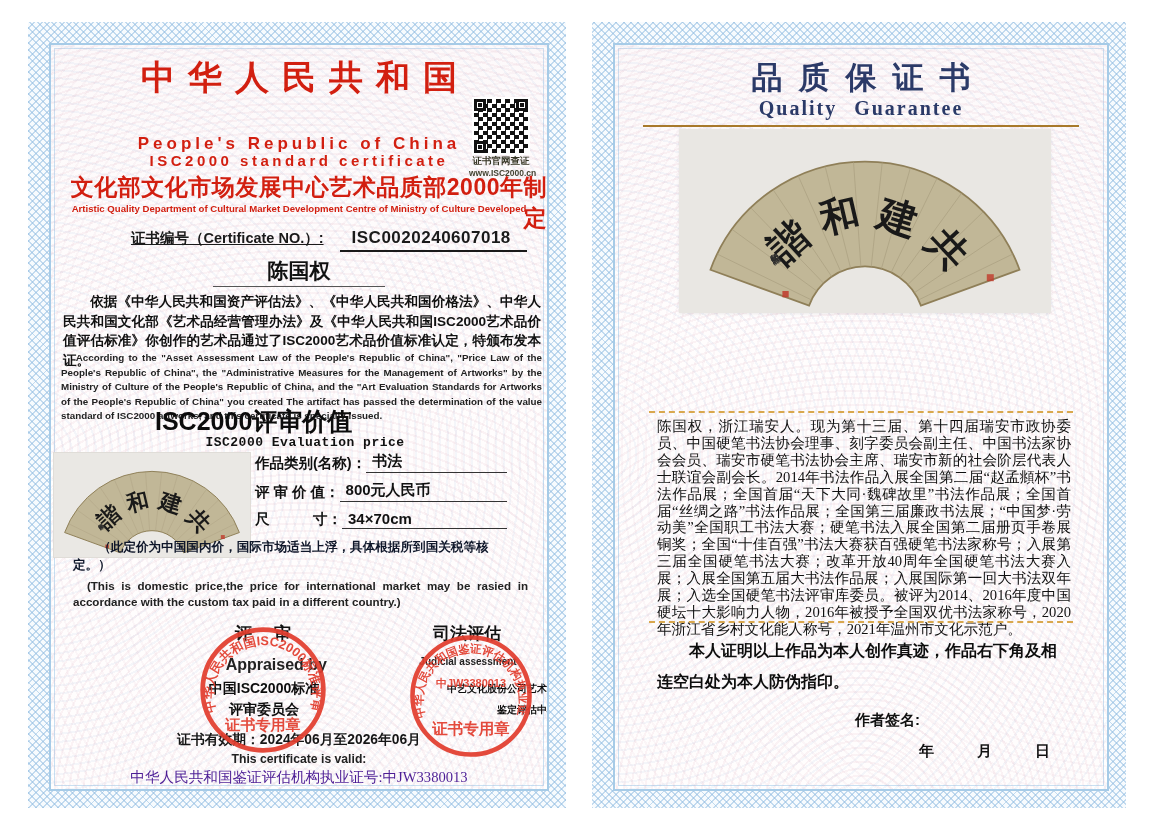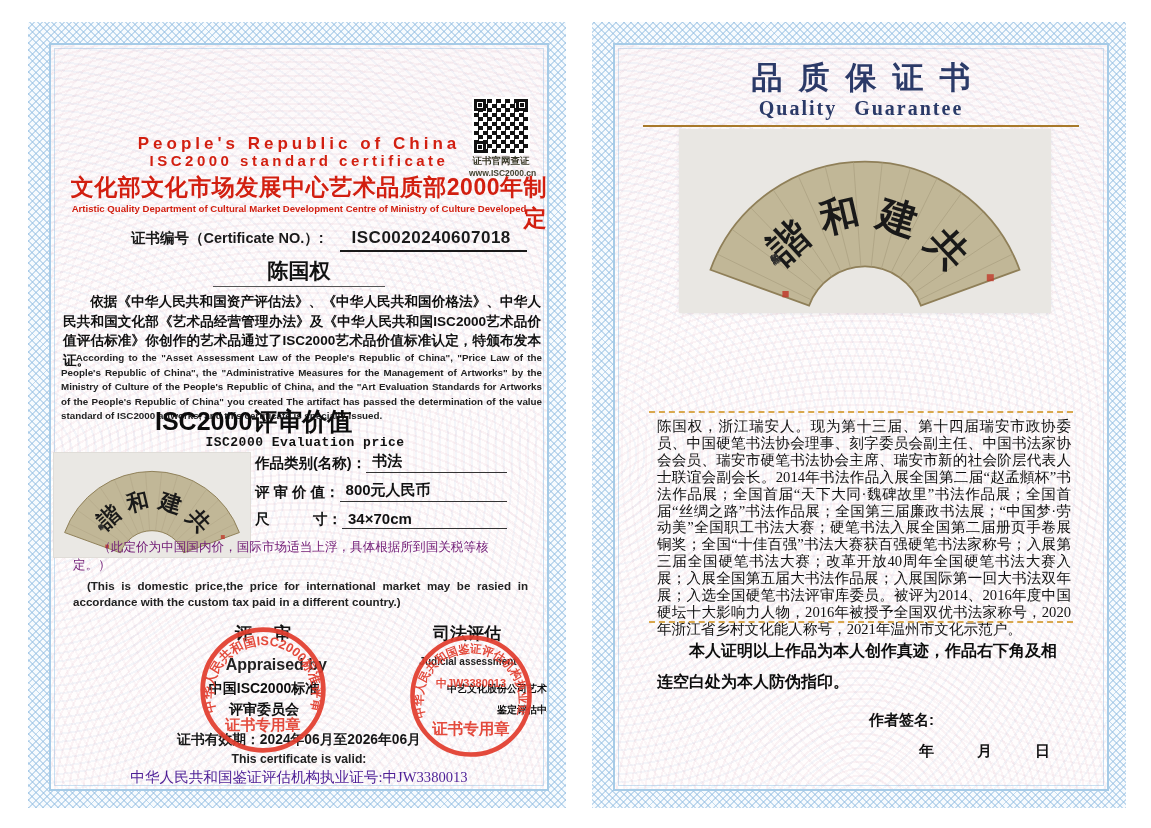--- a/index.html
+++ b/index.html
@@ -38,39 +38,39 @@
   .qr{position:relative;width:54px;height:54px;margin:0 auto;background:#fff;
       background-image:repeating-conic-gradient(#121212 0% 25%, #ffffff 0% 50%);
       background-size:9px 9px;outline:2px solid #fff;}
   .qr b{position:absolute;width:12px;height:12px;border:3px solid #111;background:#fff;box-sizing:border-box;}
   .qr b::after{content:"";position:absolute;inset:1px;background:#111;}
   .qr b.tl{left:0;top:0;} .qr b.tr{right:0;top:0;} .qr b.bl{left:0;bottom:0;}
   .qr-c1{margin-top:2px;font-size:9.5px;font-weight:bold;color:#332;}
   .qr-c2{font-size:8.5px;font-weight:bold;color:#443;}
   .l-band{top:127px;left:0;width:100%;text-align:right;font-weight:bold;font-size:23px;letter-spacing:0.5px;}
   .l-bande{top:158px;left:0;width:100%;text-align:center;font-weight:bold;font-size:9.6px;}
-  .l-certno{top:183px;left:80px;font-size:14.5px;font-weight:bold;color:#1a1a1a;}
+  .l-certno{top:183px;left:80px;font-size:14.5px;font-weight:bold;color:#1a1a1a;text-decoration:underline;}
   .l-certno .no{display:inline-block;margin-left:16px;font-size:17px;letter-spacing:.5px;
       border-bottom:2px solid #1a1a1a;padding:0 16px 2px 12px;}
   .l-name{top:212px;left:0;width:100%;text-align:center;font-size:21px;font-weight:bold;color:#111;}
   .l-nameline{top:241px;left:50%;width:172px;margin-left:-86px;border-top:1.6px solid #555;}
   .l-body{top:247px;left:12px;width:478px;font-size:13.6px;font-weight:600;color:#111;
       line-height:19.6px;text-align:justify;text-indent:2em;}
   .l-bodye{top:306px;left:10px;width:481px;font-size:9.8px;font-weight:bold;color:#222;
       line-height:14.6px;text-align:justify;text-indent:1.5em;}
   .l-evalt{top:360px;left:104px;width:300px;font-size:25px;font-weight:bold;color:#0c0c0c;}
   .l-evale{top:390px;left:104px;width:300px;text-align:center;font-size:13px;font-weight:bold;
       font-family:"Liberation Mono",monospace;letter-spacing:.5px;color:#111;}
   .l-art{top:408px;left:3px;width:196px;height:104px;background:#eae8e4;box-shadow:0 0 0 1px #e0ddd8;}
   .l-art svg{position:absolute;left:50%;top:50%;transform:translate(-50%,-50%);width:182px;height:103px;}
   .field{left:204px;width:252px;display:flex;align-items:flex-end;font-weight:bold;color:#111;}
   .f1{top:407px;} .f2{top:436px;} .f3{top:465px;}
   .field .lab{font-size:14.5px;white-space:pre;}
   .field .val{flex:1;font-size:15px;border-bottom:1.6px solid #333;padding:0 0 1px 6px;white-space:nowrap;}
-  .l-note{top:494px;left:22px;width:452px;font-size:12.6px;font-weight:normal;color:#701a75;
+  .l-note{top:494px;left:22px;width:452px;font-size:12.6px;font-weight:bold;color:#0f172a;
       line-height:17.5px;text-indent:2em;}
   .l-notee{top:533px;left:22px;width:455px;font-size:11.6px;font-weight:bold;color:#222;
       line-height:16.4px;text-align:justify;text-indent:1.2em;}
   .l-ah1{top:577px;left:152px;width:120px;text-align:center;font-size:17px;font-weight:bold;
       letter-spacing:22px;padding-left:22px;box-sizing:border-box;color:#111;}
   .l-ah2{top:577px;left:356px;width:120px;text-align:center;font-size:17px;font-weight:bold;color:#111;}
   .l-sub1{top:611px;left:146px;width:130px;text-align:right;font-size:16px;font-weight:bold;color:#222;}
   .l-sub2{top:611px;left:352px;width:130px;text-align:center;font-size:10px;font-weight:bold;color:#222;}
   .l-org1{top:633px;left:138px;width:150px;text-align:center;font-size:14px;font-weight:bold;
       line-height:21px;color:#0d0d0d;z-index:3;}
@@ -92,35 +92,36 @@
        font-family:"Liberation Serif",serif;letter-spacing:2px;word-spacing:10px;}
   .r-rule{top:80px;left:28px;right:28px;border-top:2.5px solid #a8792b;}
   .r-photo{top:84px;left:64px;width:372px;height:184px;background:#e9e7e3;box-shadow:0 1px 3px rgba(0,0,0,.08);}
   .r-photo svg{position:absolute;left:50%;top:50%;transform:translate(-50%,-50%);width:352px;height:182px;}
   .r-sep{left:34px;right:34px;border-top:2px dashed #d9a84e;}
   .r-sep1{top:366px;} .r-sep2{top:576px;}
   .r-bio{top:373px;left:42px;width:414px;font-size:14.6px;font-weight:500;color:#101010;
       line-height:16.9px;text-align:justify;font-family:"Liberation Serif",serif;}
   .r-stmt{top:590px;left:42px;width:414px;font-size:16px;font-weight:bold;color:#0d0d0d;
       line-height:31px;text-indent:2em;}
-  .r-sig{top:666px;left:254px;font-size:15px;font-weight:bold;color:#111;}
+  .r-sig{top:666px;left:240px;font-size:15px;font-weight:bold;color:#111;}
   .r-date{top:697px;left:304px;font-size:15px;font-weight:bold;color:#111;letter-spacing:14px;}
 
   
   .fan-char{font-family:"Liberation Serif",serif;font-weight:bold;fill:#191919;}
   .fan-sig{font-family:"Liberation Serif",serif;fill:#2a2a2a;}
   .seal-red{fill:#e23d2e;}
 </style>
 </head>
 <body>
 
 <div class="page">
 
   <div class="cert cert-left">
     <div class="inner">
+      <div class="l-t1 red">中华人民共和国</div>
       <div class="l-e1 red">People's Republic of China</div>
       <div class="l-e2 red">ISC2000 standard certificate</div>
 
       <div class="l-qr">
         <div class="qr">
             <b class="tl"></b>
             <b class="tr"></b>
             <b class="bl"></b>
           </div>
         <div class="qr-c1">证书官网查证</div>

